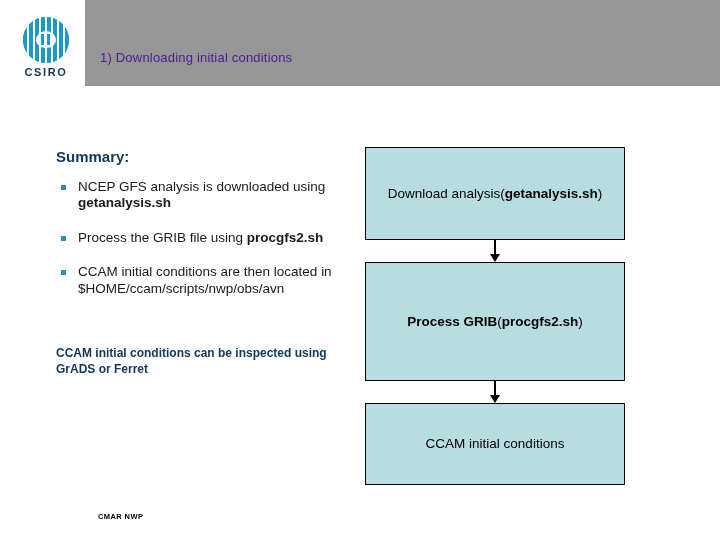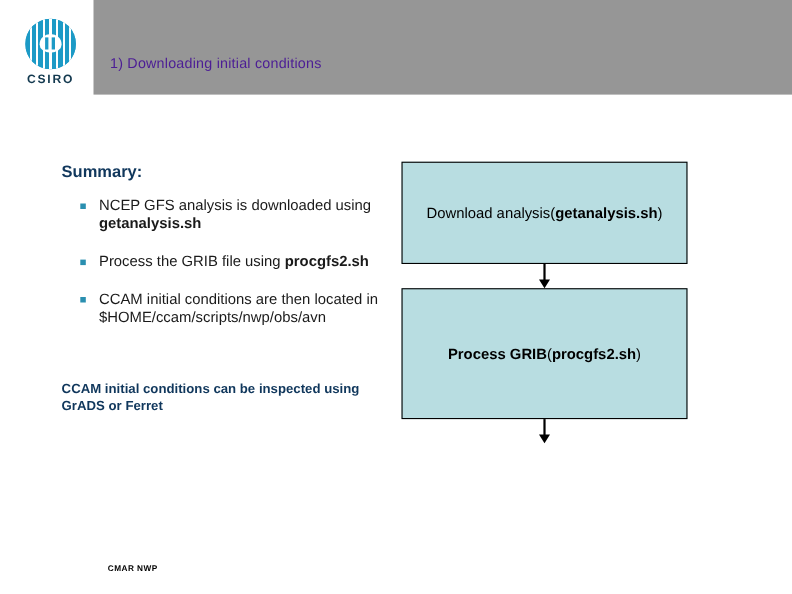--- a/index.html
+++ b/index.html
@@ -110,21 +110,21 @@
     width: 300px;
   }
   .summary-heading {
     font-size: 15px;
     font-weight: bold;
     color: #10375c;
     margin: 0 0 14px 0;
   }
   .bullet-list {
     list-style: none;
-    margin: 12px;
+    margin: 0;
     padding: 0;
   }
   .bullet-item {
     position: relative;
     padding-left: 22px;
     margin-bottom: 18px;
     font-size: 13.5px;
     line-height: 1.22;
     color: #1a1a1a;
   }
@@ -266,18 +266,21 @@
     <div class="flow-box b2">
       <div class="flow-line1 bold">Process GRIB</div>
       <div class="flow-line2"><span>(</span><b>procgfs2.sh</b><span>)</span></div>
     </div>
 
     <div class="connector">
       <div class="stem"></div>
       <div class="head"></div>
     </div>
 
+    <div class="flow-box b3">
+      <div class="flow-line1">CCAM initial conditions</div>
+    </div>
 
   </div>
 
   <div class="footer">CMAR NWP</div>
 
 </div>
 
 </body></html>

